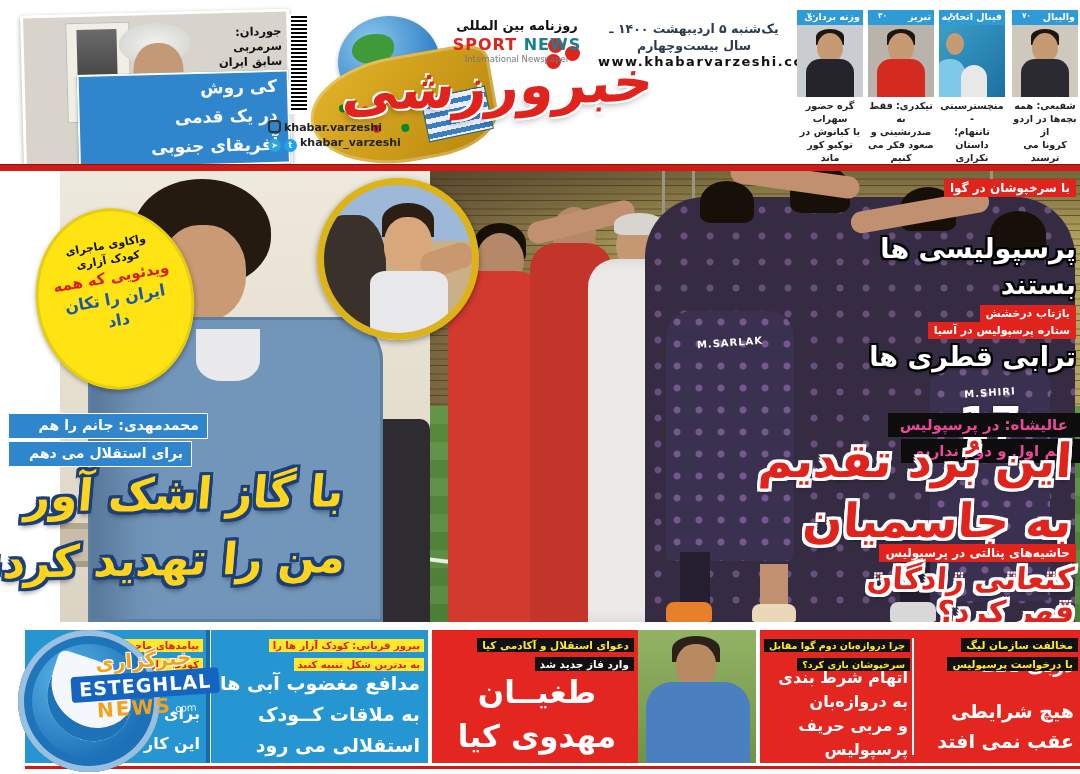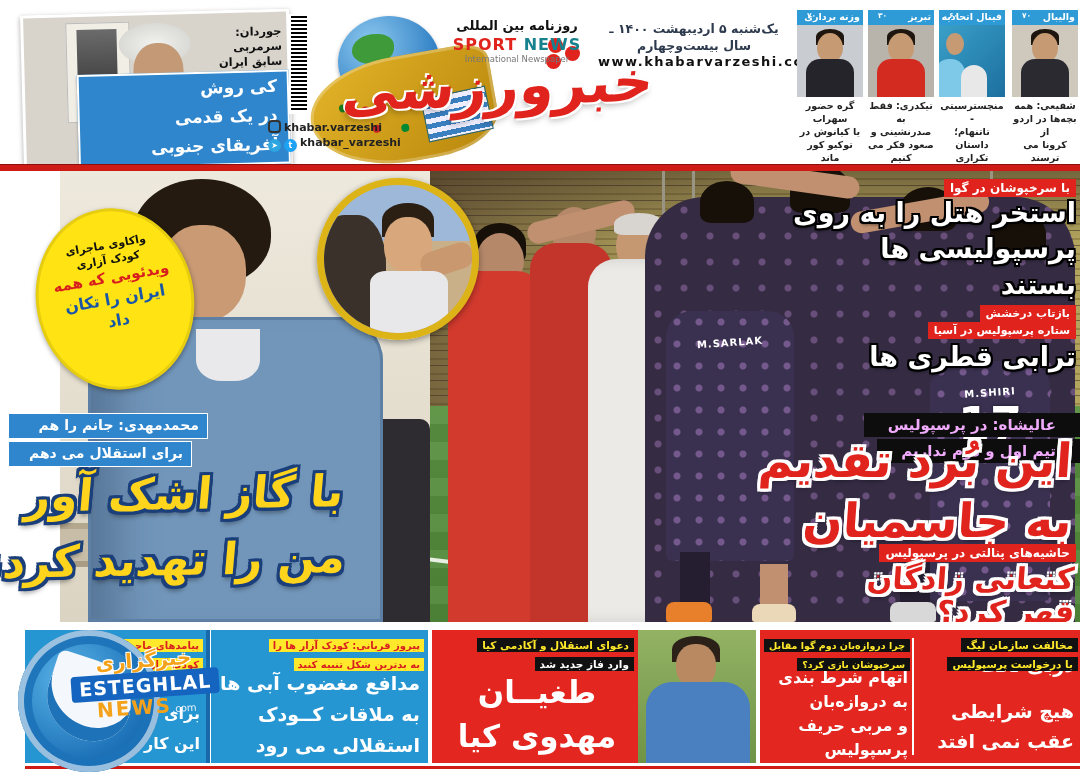--- a/index.html
+++ b/index.html
@@ -117,22 +117,22 @@
         background-image:radial-gradient(rgba(165,120,190,.55) 3px,transparent 4px);background-size:22px 22px;
         color:#fff;text-align:center;}
   .jname{font-size:10px;font-weight:bold;letter-spacing:1px;margin-top:26px;transform:rotate(-4deg);}
   .jnum{font-size:46px;font-weight:800;line-height:52px;text-shadow:0 0 3px #14101e;}
   .legs{position:absolute;bottom:0;background:#241e30;}
   .boot{position:absolute;border-radius:8px 8px 3px 3px;}
   
   .kick{position:absolute;background:#e0231c;color:#fff;font-weight:bold;direction:rtl;z-index:20;
         padding:2px 6px;white-space:nowrap;}
   .hl{position:absolute;color:#fff;font-weight:800;direction:rtl;z-index:20;white-space:nowrap;text-align:right;}
-  .blackbar{position:absolute;background:#0d0d0d;color:#f0abfc;font-weight:bold;direction:rtl;z-index:20;
-        padding:3px 24px;white-space:nowrap;font-size:15px;}
+  .blackbar{position:absolute;background:#0d0d0d;color:#ec4899;font-weight:bold;direction:rtl;z-index:20;
+        padding:3px 12px;white-space:nowrap;font-size:15px;}
   .mainred{position:absolute;color:#e0231c;font-weight:800;direction:rtl;z-index:20;white-space:nowrap;transform:skewX(-4deg);}
   
   .bbox{top:630px;height:133px;position:absolute;overflow:visible;}
   .blue-bg{background:#2596d2;}
   .red-bg{background:#e3261f;}
   .ykick{position:absolute;z-index:5;text-align:right;}
   .ykick span{display:inline-block;background:#ffe92a;color:#d91f1f;font-size:10px;font-weight:bold;
         padding:1px 4px;margin-bottom:1px;direction:rtl;}
   .bhl{position:absolute;color:#fff;font-weight:800;direction:rtl;white-space:nowrap;z-index:4;}
   .bkick{position:absolute;z-index:5;text-align:right;}
@@ -336,21 +336,20 @@
       <div class="jnum">17</div>
     </div>
     <div class="abs legs" style="left:250px;width:30px;height:70px"></div>
     <div class="abs legs" style="left:330px;width:28px;height:58px;background:#c09070"></div>
     <div class="abs legs" style="left:470px;width:30px;height:64px"></div>
     <div class="abs boot" style="left:236px;bottom:0;width:46px;height:20px;background:#e87f2a"></div>
     <div class="abs boot" style="left:322px;bottom:0;width:44px;height:18px;background:#ead8b8"></div>
     <div class="abs boot" style="left:460px;bottom:0;width:46px;height:20px;background:#d8d8d8"></div>
 
     <div class="kick" style="right:4px;top:8px;font-size:12px">با سرخپوشان در گوا</div>
-    <div class="hl ol-b" style="right:4px;top:26px;font-size:27px">استخر هتل را به روی</div>
     <div class="hl ol-b" style="right:4px;top:62px;font-size:27px">پرسپولیسی ها</div>
     <div class="hl ol-b" style="right:4px;top:98px;font-size:27px">بستند</div>
 
     <div class="kick" style="right:4px;top:134px;font-size:11px">بازتاب درخشش</div>
     <div class="kick" style="right:4px;top:151px;font-size:11px">ستاره پرسپولیس در آسیا</div>
     <div class="hl ol-b" style="right:4px;top:170px;font-size:27px">ترابی قطری ها</div>
 
     <div class="blackbar" style="right:0;top:242px">عالیشاه: در پرسپولیس</div>
     <div class="blackbar" style="right:0;top:268px">تیم اول و دوم نداریم</div>
 

